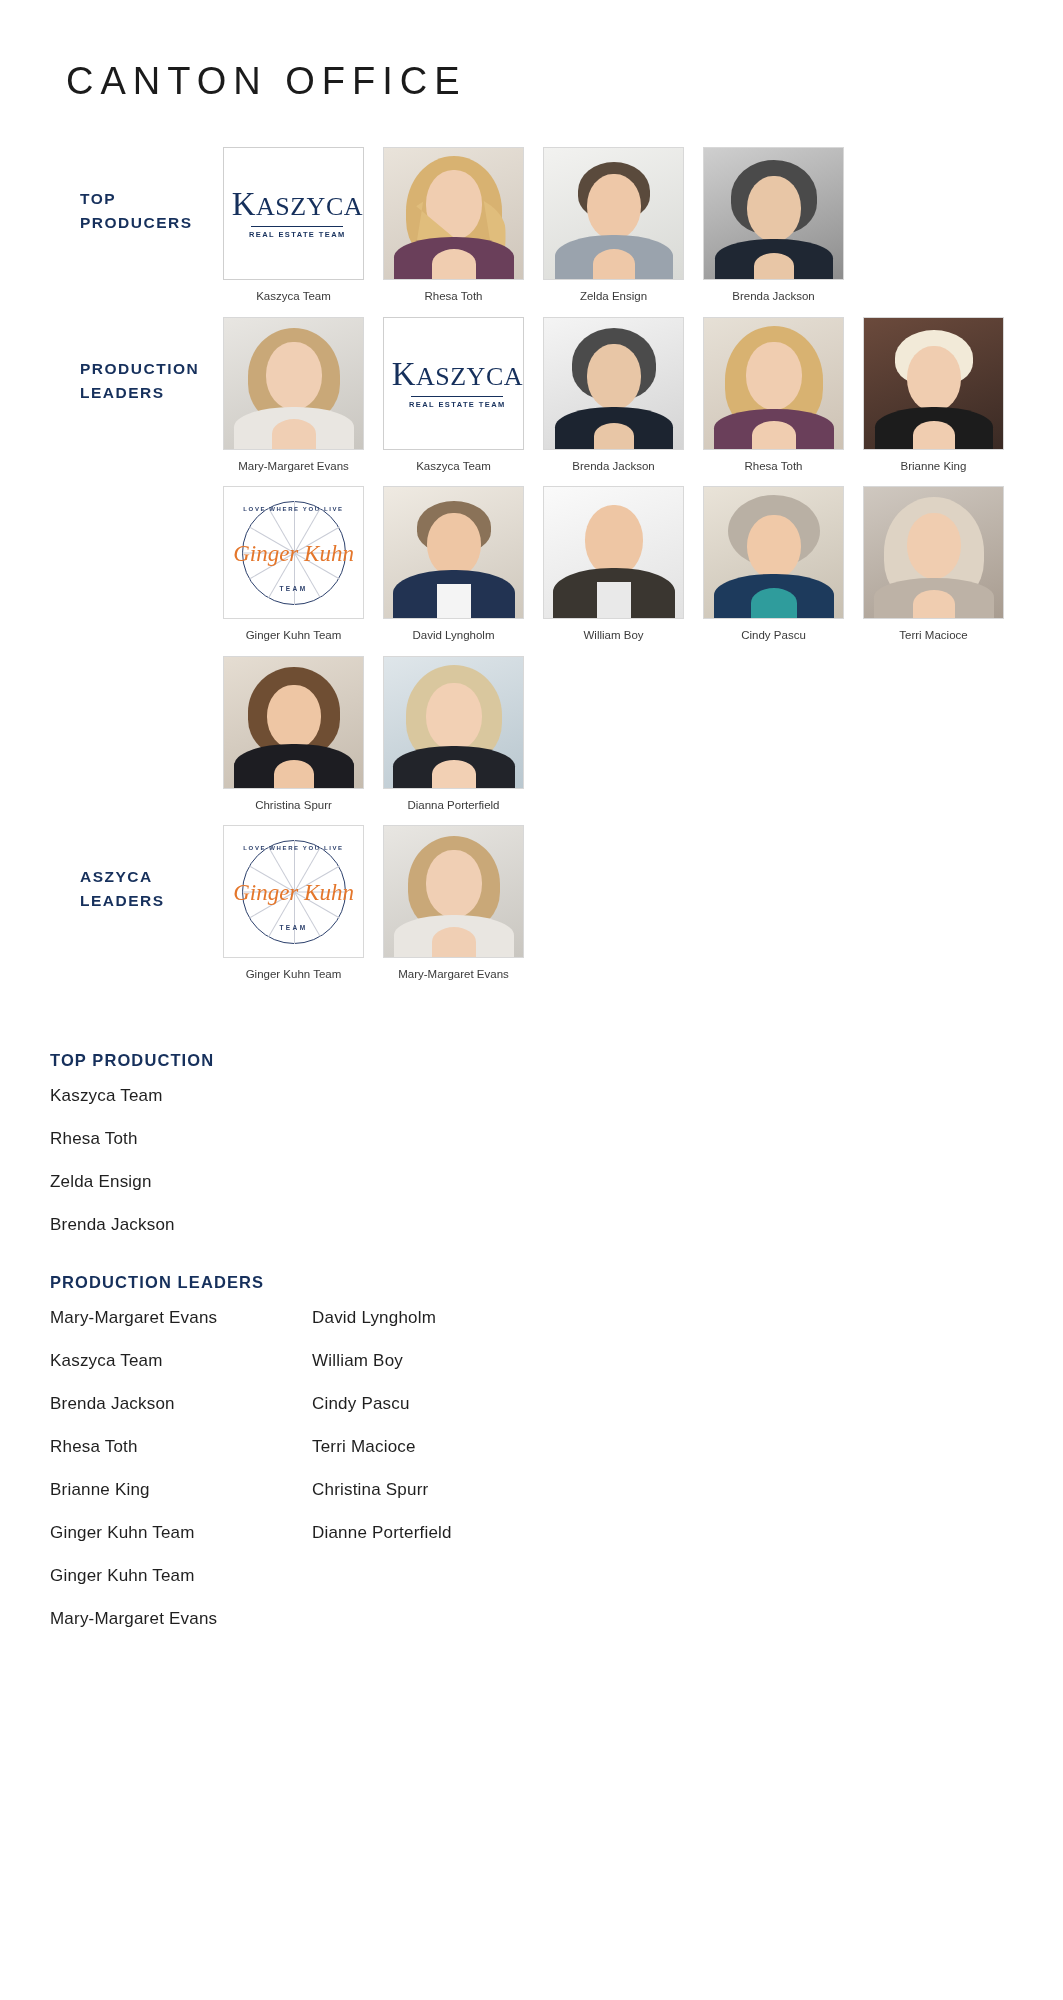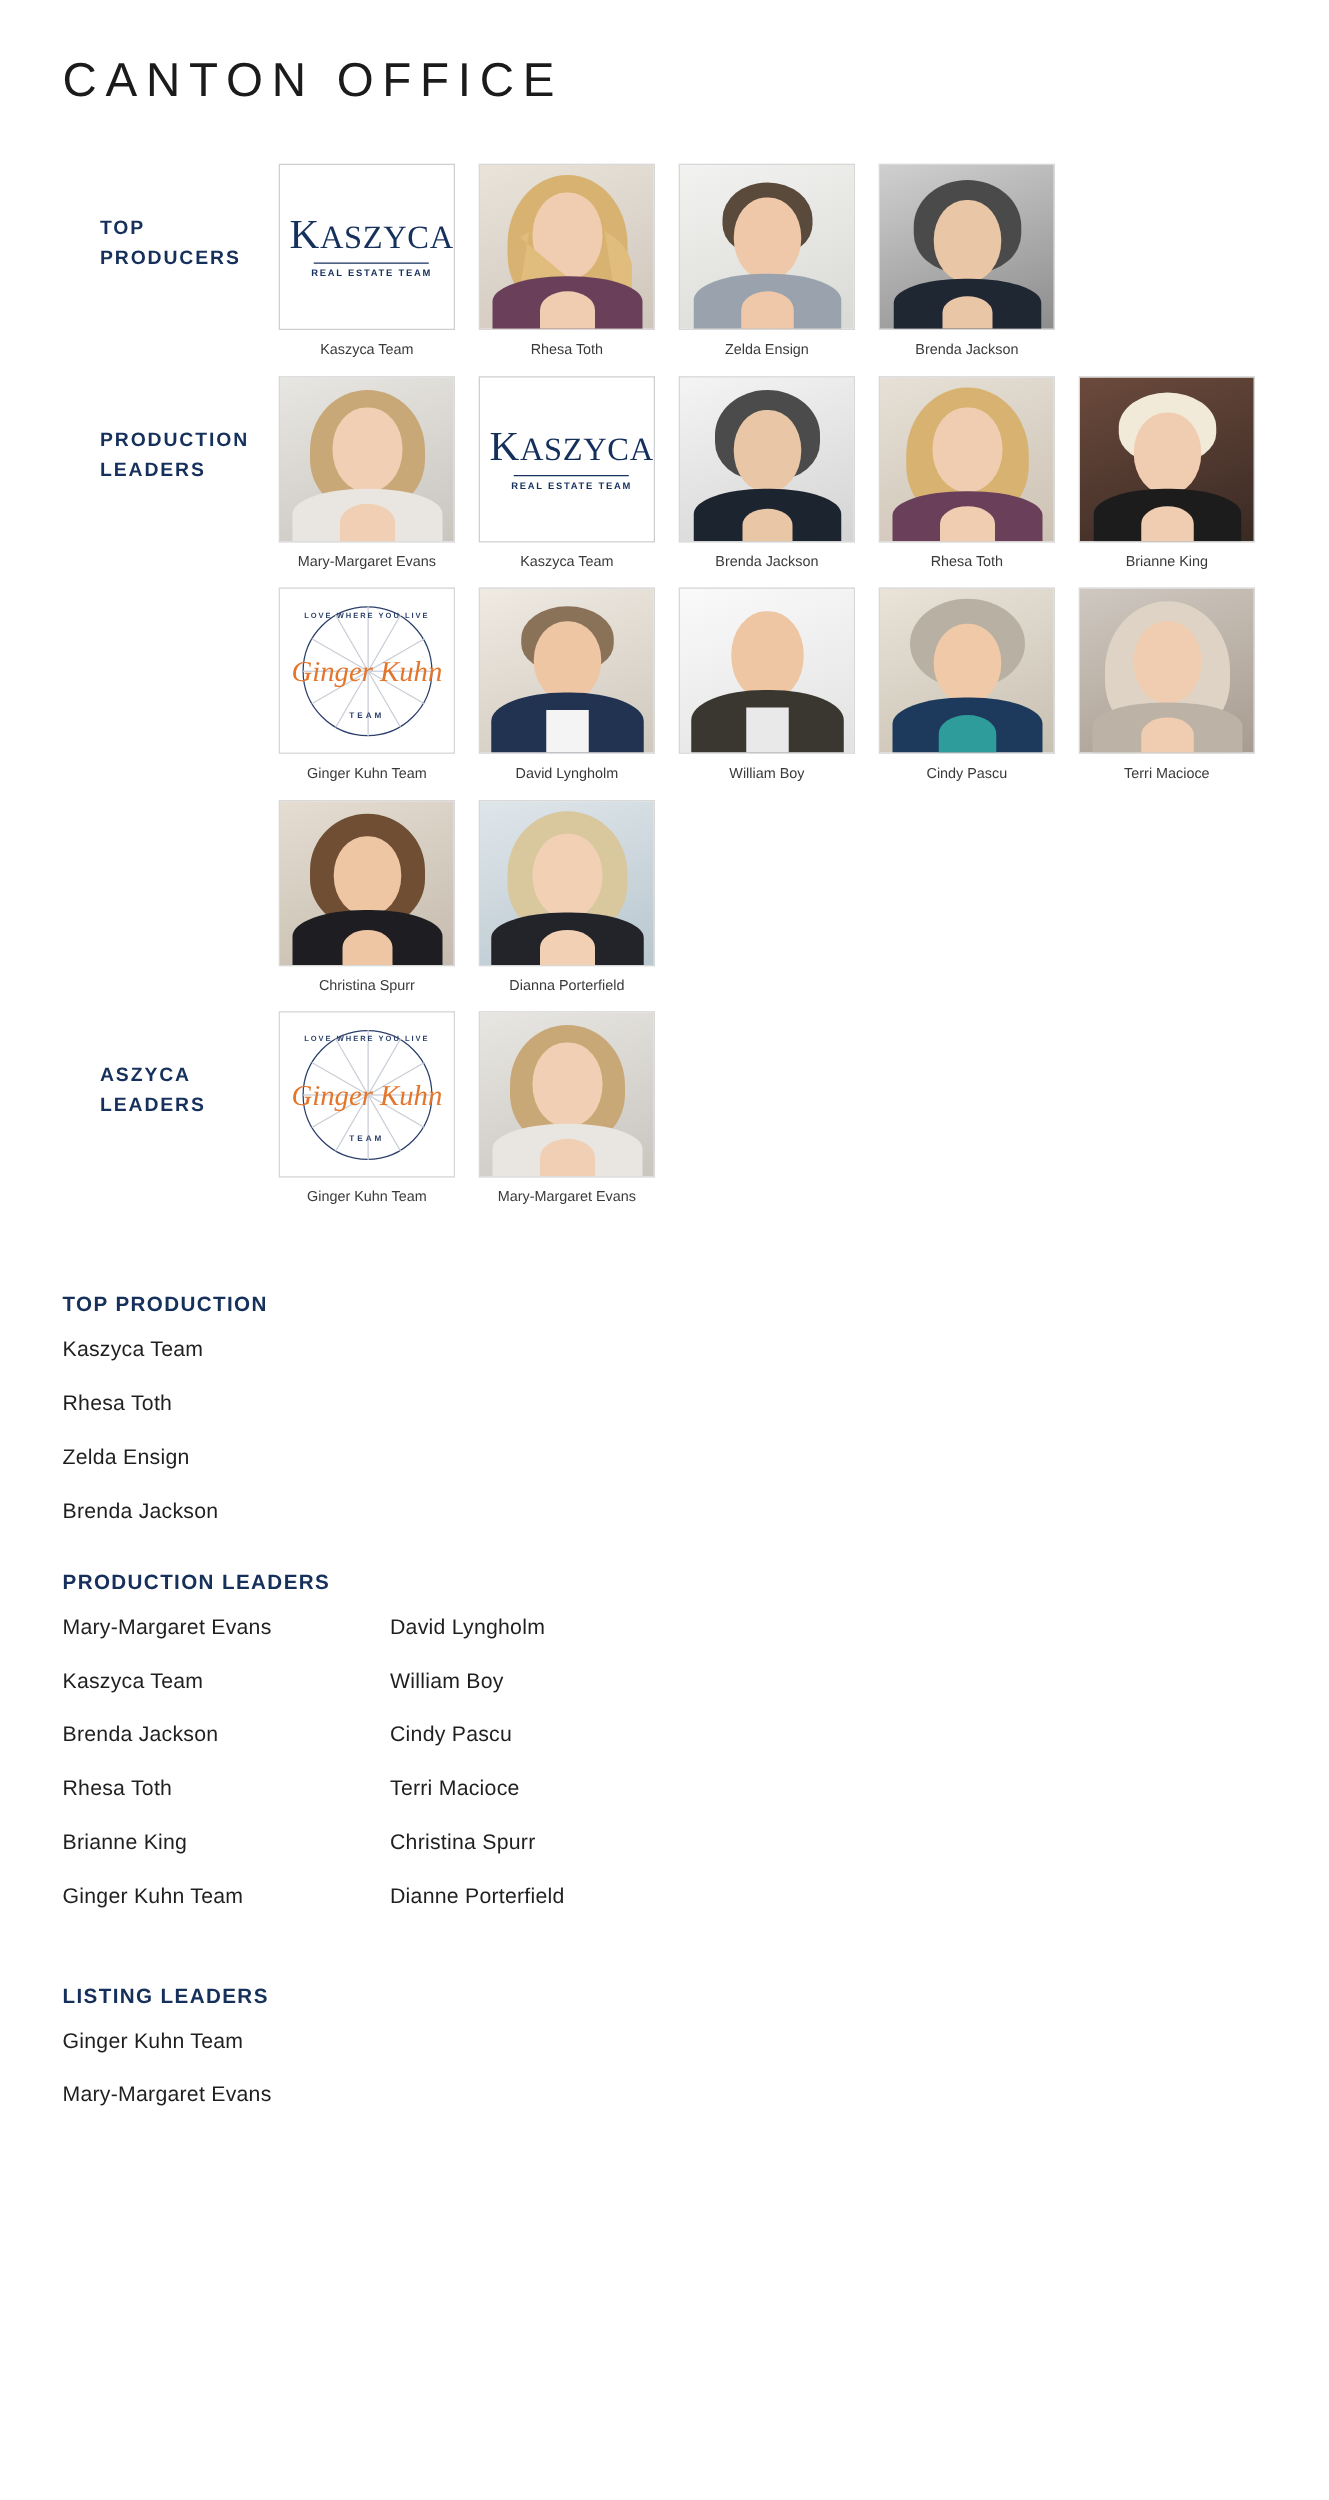--- a/index.html
+++ b/index.html
@@ -23,21 +23,21 @@
     background: #fff;
   }
 
   
   .title {
     font-size: 38px;
     letter-spacing: 7px;
     font-weight: 400;
     color: #1b1b1b;
     padding: 44px 0 0 50px;
-    margin: 0;
+    margin: 16px;
     font-family: "Liberation Sans", sans-serif;
   }
 
   
   .grid-area {
     margin-top: 44px;
     position: relative;
   }
   .section-row {
     display: flex;
@@ -571,21 +571,20 @@
       <div class="col">
         <div class="entry">David Lyngholm</div>
         <div class="entry">William Boy</div>
         <div class="entry">Cindy Pascu</div>
         <div class="entry">Terri Macioce</div>
         <div class="entry">Christina Spurr</div>
         <div class="entry">Dianne Porterfield</div>
       </div>
     </div>
 
-    <div class="list-heading second">LISTING LEADERS</div>
     <div class="single-col">
       <div class="entry">Ginger Kuhn Team</div>
       <div class="entry">Mary-Margaret Evans</div>
     </div>
 
   </div>
 
 </div>
 
 </body></html>

